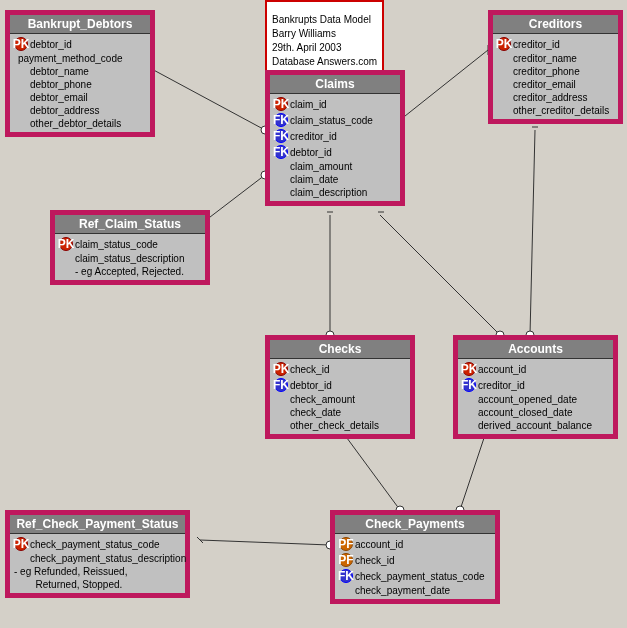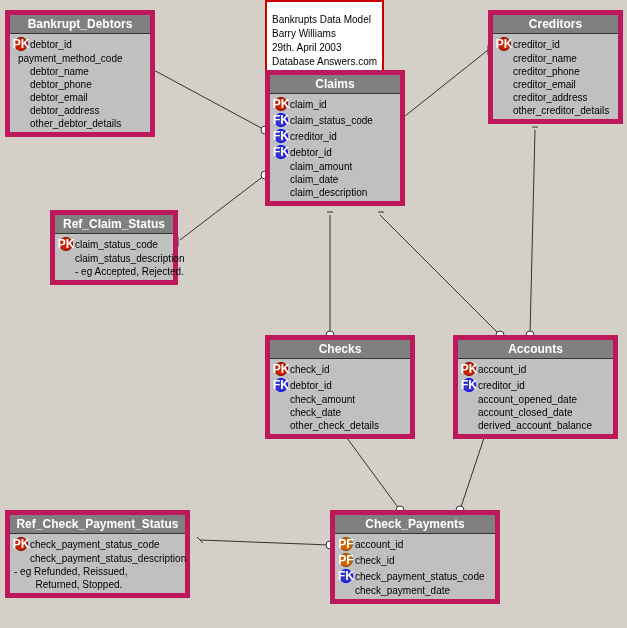--- a/index.html
+++ b/index.html
@@ -224,21 +224,21 @@
       </div>
       <div class="field-row">
         <span class="field-name" style="margin-left:16px;">claim_date</span>
       </div>
       <div class="field-row">
         <span class="field-name" style="margin-left:16px;">claim_description</span>
       </div>
     </div>
   </div>
 
-  <div class="table-box" style="left:50px; top:210px; width:128px;">
+  <div class="table-box" style="left:50px; top:210px; width:160px;">
     <div class="table-title">Ref_Claim_Status</div>
     <div class="table-fields">
       <div class="field-row">
         <span class="key-badge pk-badge">PK</span>
         <span class="field-name">claim_status_code</span>
       </div>
       <div class="field-row">
         <span class="field-name" style="margin-left:16px;">claim_status_description</span>
       </div>
       <div class="field-row">

